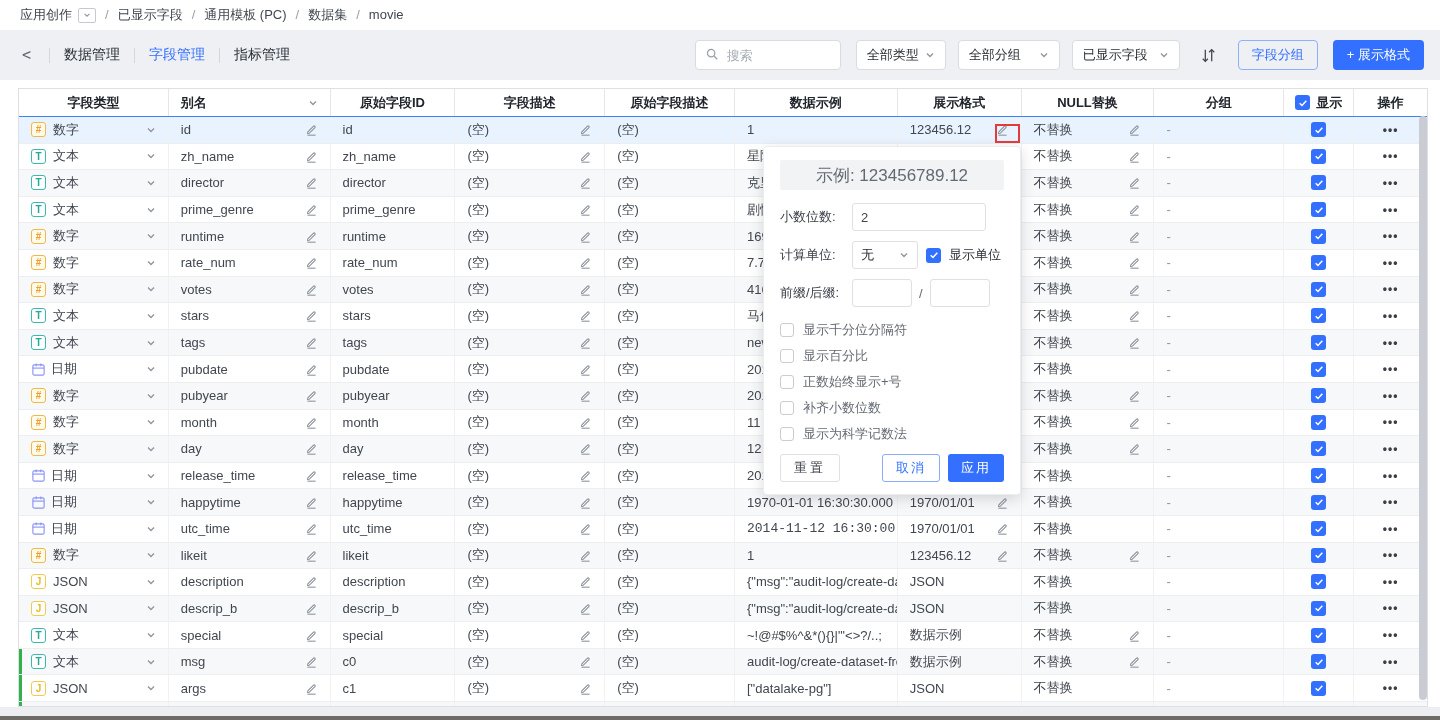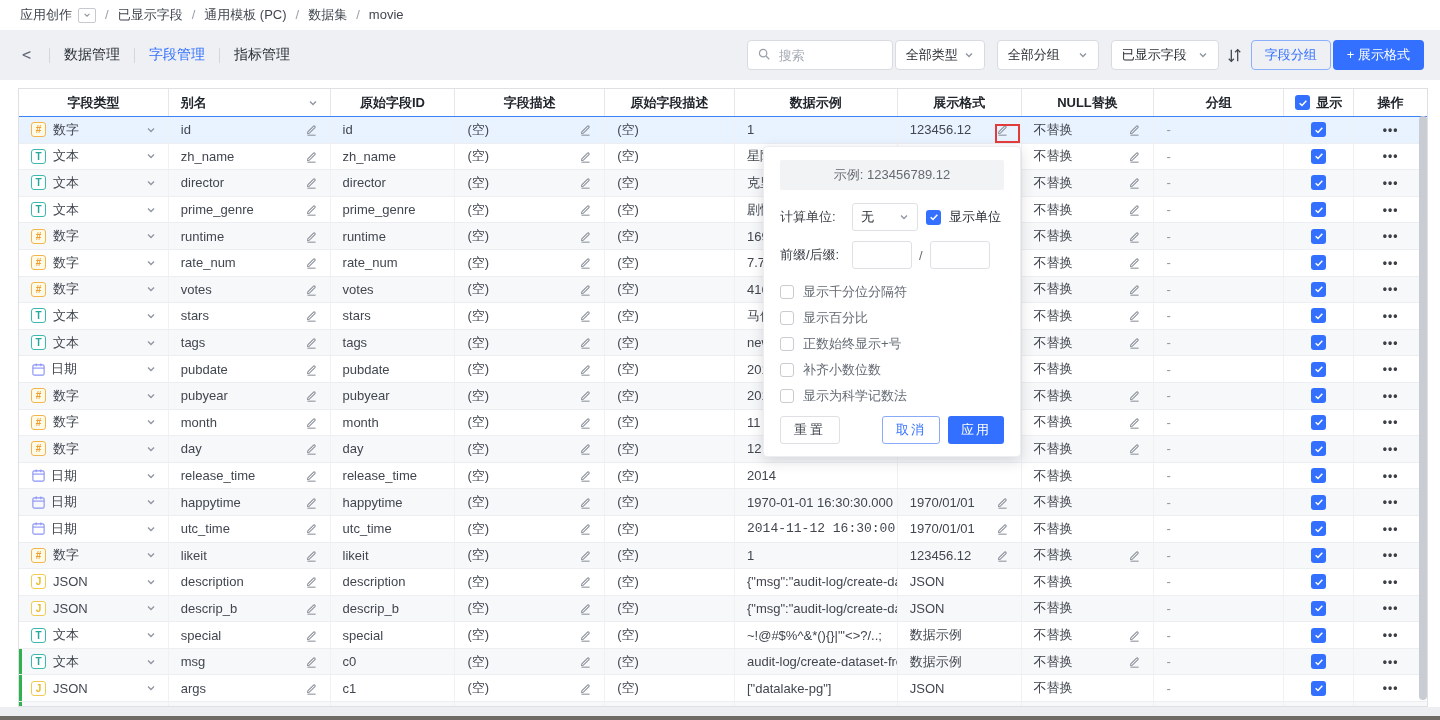--- a/index.html
+++ b/index.html
@@ -17,21 +17,21 @@
     border:1px solid #c6cad0;border-radius:2px;margin-left:6px;background:#fff;}
   .bc-sep{color:#9aa0a8;margin:0 9px;}
   .bc-item{color:#41464f;}
 
   
   .toolbar{height:50px;background:#eef0f4;display:flex;align-items:center;padding:0 16px;}
   .back{color:#5f6672;font-size:15px;padding:0 6px;cursor:pointer;font-family:"DejaVu Sans Mono",monospace;}
   .tb-sep{width:1px;height:15px;background:#d3d6db;margin:0 12px;}
   .tab{font-size:14px;color:#2a2f36;margin:0 2px;cursor:pointer;white-space:nowrap;}
   .tab.active{color:#3370ff;}
-  .toolbar-right{margin-left:auto;display:flex;align-items:center;gap:2px;}
+  .toolbar-right{margin-left:auto;display:flex;align-items:center;gap:15px;}
   .search-box{width:146px;height:30px;background:#fff;border:1px solid #d8dbe0;border-radius:4px;
     display:flex;align-items:center;padding:0 9px;gap:6px;box-sizing:border-box;}
   .search-box input{border:none;outline:none;width:100px;font-size:13px;color:#41464f;background:transparent;}
   .search-box input::placeholder{color:#a6acb5;}
   .select{height:30px;background:#fff;border:1px solid #d8dbe0;border-radius:4px;display:flex;
     align-items:center;justify-content:space-between;padding:0 10px;color:#2a2f36;box-sizing:border-box;cursor:pointer;}
   .sel-0{width:90px}.sel-1{width:102px}.sel-2{width:108px}
   .sort-btn{width:28px;height:30px;display:flex;align-items:center;justify-content:center;cursor:pointer;}
   .btn-outline{height:30px;padding:0 13px;border:1px solid #8cb0fb;color:#3370ff;background:transparent;
     border-radius:4px;display:flex;align-items:center;font-size:13px;cursor:pointer;}
@@ -72,21 +72,21 @@
   
   .vscroll{position:absolute;left:1419px;top:116px;width:8px;height:584px;background:#c9ccd2;border-radius:4px;z-index:3;}
 
   
   .red-annot{position:absolute;left:995px;top:124px;width:25px;height:19px;border:2px solid #e23b3b;z-index:12;box-sizing:border-box;}
 
   
   .popup{position:absolute;left:763px;top:146px;width:258px;background:#fff;border-radius:4px;z-index:10;
     box-shadow:0 4px 14px rgba(31,35,41,.16);border:1px solid #ecedf0;box-sizing:border-box;padding:13px 16px 12px;}
   .example{height:30px;background:#f2f3f5;color:#646a73;display:flex;align-items:center;justify-content:center;
-    border-radius:2px;margin-bottom:13px;font-size:13px;}
+    border-radius:2px;margin-bottom:13px;font-size:17px;}
   .field-row{display:flex;align-items:center;margin-bottom:10px;}
   .fr-label{width:72px;color:#3a3f47;flex:none;}
   .inp{height:28px;border:1px solid #dee0e3;border-radius:3px;box-sizing:border-box;padding:0 8px;
     font-size:13px;color:#41464f;outline:none;font-family:inherit;}
   .inp.dec{width:134px;}
   .unit-select{width:66px;height:28px;border:1px solid #dee0e3;border-radius:3px;display:flex;align-items:center;
     justify-content:space-between;padding:0 8px;box-sizing:border-box;cursor:pointer;}
   .inp.fix{width:60px;}
   .slash{margin:0 7px;color:#646a73;}
   .opt-row{display:flex;align-items:center;gap:9px;height:26px;color:#646a73;}
@@ -1776,20 +1776,24 @@
       </div>
   </div>
 
   <div class="vscroll"></div>
 
   <div class="red-annot"></div>
 
   <div class="popup">
     <div class="example">示例: 123456789.12</div>
     <div class="field-row">
+      <span class="fr-label">小数位数:</span>
+      <input class="inp dec" value="2" style="">
+    </div>
+    <div class="field-row">
       <span class="fr-label">计算单位:</span>
       <div class="unit-wrap">
         <div class="unit-select">
           <span>无</span>
           <svg width="10" height="10" viewBox="0 0 10 10">
               <polyline points="2,3.5 5,6.5 8,3.5" fill="none" stroke="#8f959e" stroke-width="1.3"></polyline>
             </svg>
         </div>
         <span class="cbx checked">
           <svg width="10" height="10" viewBox="0 0 12 12">

